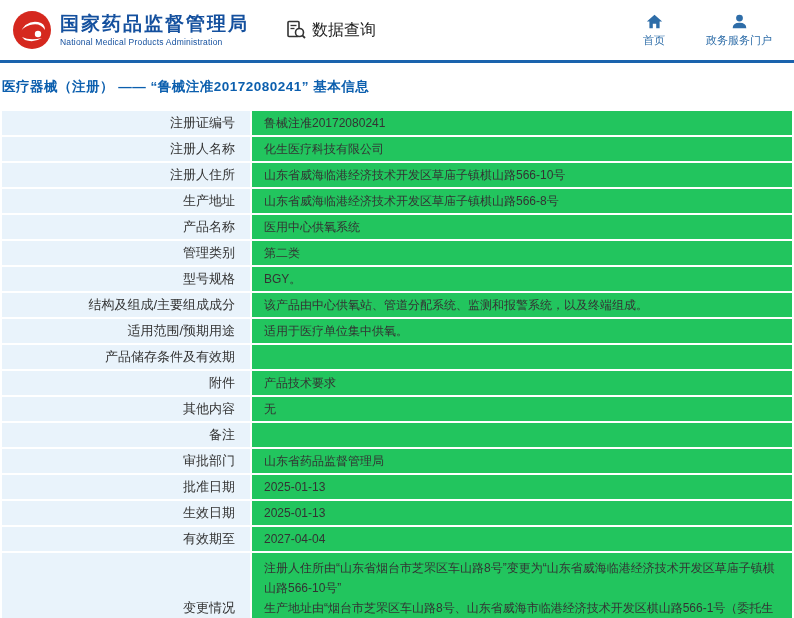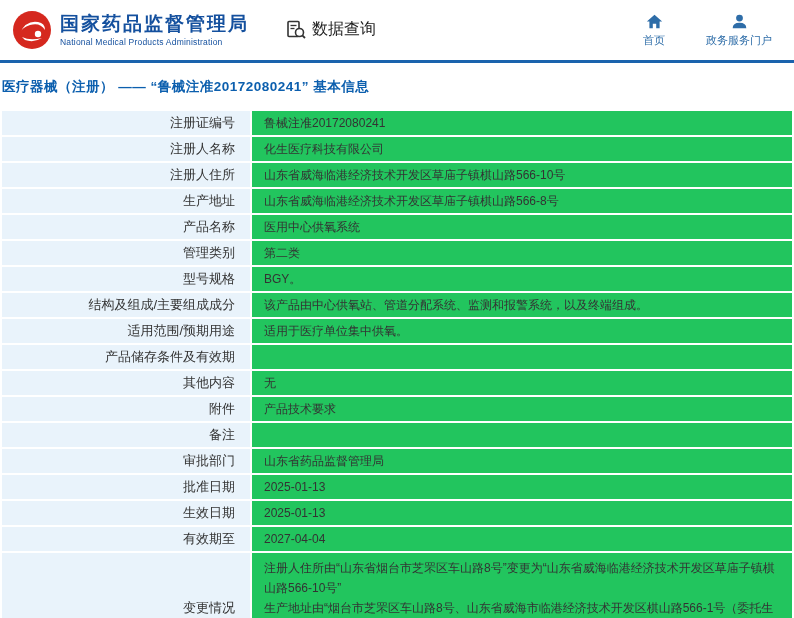--- a/index.html
+++ b/index.html
@@ -13,21 +13,21 @@
   
   .topbar {
     height:60px; display:flex; align-items:center; padding:0 22px 0 12px;border-radius:22px;
   }
   .brand { display:flex; align-items:center; }
   .emblem { width:40px; height:40px; flex:0 0 auto; }
   .brand-text { margin-left:8px; }
   .org-cn { font-size:19px; font-weight:bold; color:#14509e; letter-spacing:2px; line-height:22px; }
   .org-en { font-size:8.5px; color:#14509e; letter-spacing:0.2px; margin-top:2px; }
 
-  .section { display:flex; margin-left:36px; cursor:pointer; }
+  .section { display:flex; align-items:center; margin-left:36px; cursor:pointer; }
   .q-icon { width:22px; height:22px; display:inline-flex; margin-right:5px; }
   .section-label { font-size:16px; color:#222; font-weight:500; }
 
   .spacer { flex:1; }
 
   .nav-item {
     display:flex; flex-direction:column; align-items:center; justify-content:center;
     margin-left:30px; cursor:pointer; color:#2e6da8; min-width:44px;
   }
   .nav-item .nv-icon { width:17px; height:17px; display:inline-flex; margin-bottom:3px; }
@@ -167,27 +167,27 @@
     <td class="cell-label">适用范围/预期用途</td>
     <td class="cell-value">适用于医疗单位集中供氧。</td>
   </tr>
 
   <tr>
     <td class="cell-label">产品储存条件及有效期</td>
     <td class="cell-value"></td>
   </tr>
 
   <tr>
+    <td class="cell-label">附件</td>
+    <td class="cell-value">产品技术要求</td>
+  </tr>
+
+  <tr>
     <td class="cell-label">其他内容</td>
     <td class="cell-value">无</td>
-  </tr>
-
-  <tr>
-    <td class="cell-label">附件</td>
-    <td class="cell-value">产品技术要求</td>
   </tr>
 
   <tr>
     <td class="cell-label">备注</td>
     <td class="cell-value"></td>
   </tr>
 
   <tr>
     <td class="cell-label">审批部门</td>
     <td class="cell-value">山东省药品监督管理局</td>

